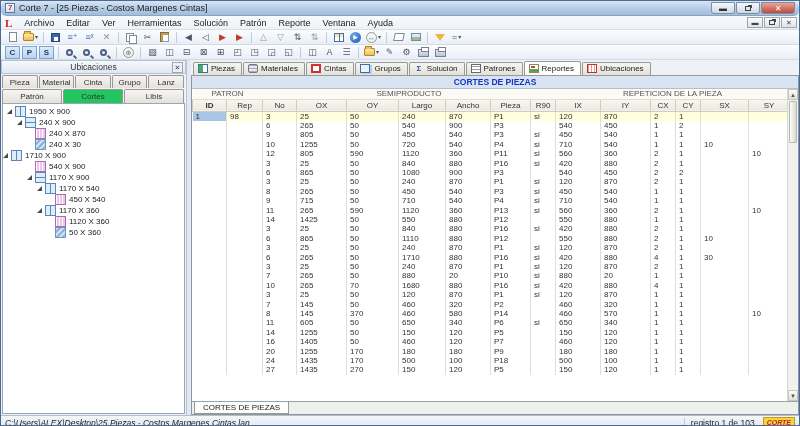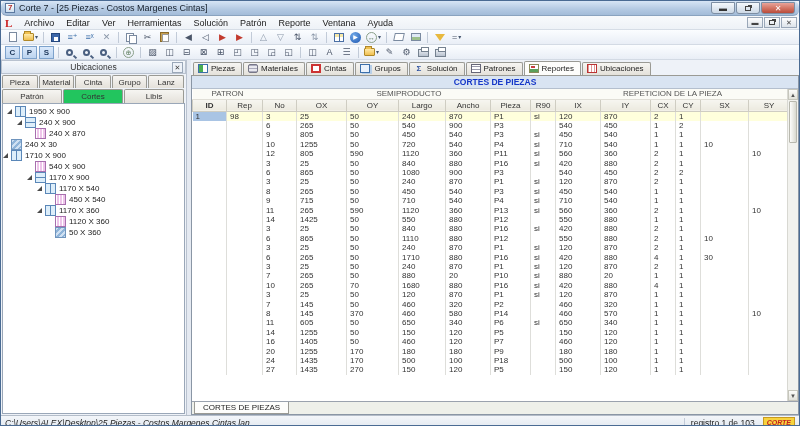--- a/index.html
+++ b/index.html
@@ -350,21 +350,21 @@
           <div class="tnode" style="padding-left: 14px;">
             <span class="exp"></span>
             <span class="nicon hsplit"></span>
             <span>240 X 900</span>
           </div>
           <div class="tnode" style="padding-left: 24px;">
             <span class="exp-spacer"></span>
             <span class="nicon piece"></span>
             <span>240 X 870</span>
           </div>
-          <div class="tnode" style="">
+          <div class="tnode" style="padding-left: 24px;">
             <span class="exp-spacer"></span>
             <span class="nicon waste"></span>
             <span>240 X 30</span>
           </div>
           <div class="tnode" style="">
             <span class="exp"></span>
             <span class="nicon vsplit"></span>
             <span>1710 X 900</span>
           </div>
           <div class="tnode" style="padding-left: 24px;">

